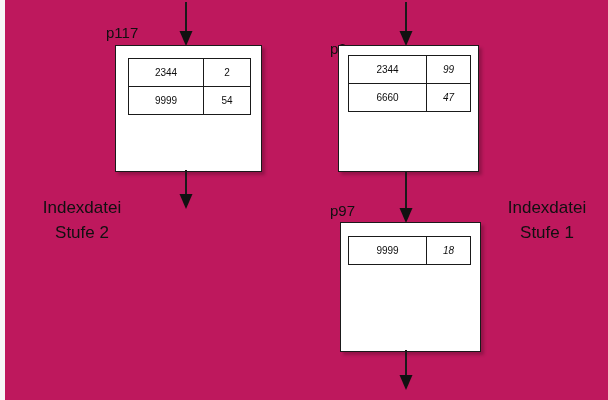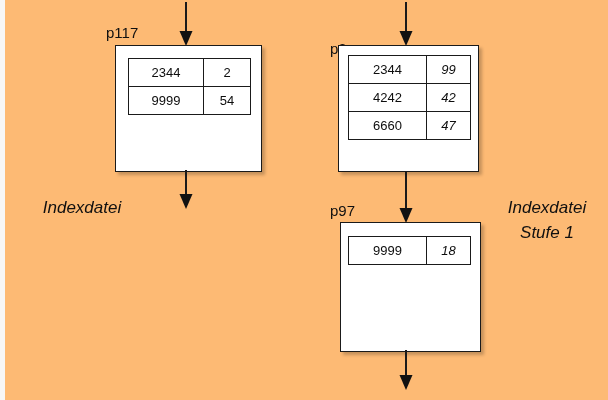--- a/index.html
+++ b/index.html
@@ -11,21 +11,21 @@
     width: 608px;
     height: 400px;
     background: #fdfdfd;
     font-family: "Liberation Sans", sans-serif;
     overflow: hidden;
   }
   #canvas {
     position: relative;
     width: 608px;
     height: 400px;
-    background: #fdba74;
+    background: #be185d;
   }
   
   .left-strip {
     position: absolute;
     left: 0;
     top: 0;
     width: 5px;
     height: 400px;
     background: #f7f7f7;
   }
@@ -53,21 +53,21 @@
   .key-table {
     position: absolute;
     border-collapse: collapse;
     background: #ffffff;
     box-sizing: border-box;
   }
   .key-table td {
     border: 1.4px solid #1a1a1a;
     text-align: center;
     font-family: "Liberation Sans", sans-serif;
-    font-size: 13px;
+    font-size: 10px;
     color: #0d0d0d;
     padding: 0;
     height: 27px;
     line-height: 27px;
     white-space: nowrap;
   }
   .key-table td.col-key   { width: 74px; }
   .key-table td.col-val   { width: 46px; }
   .key-table.wide td.col-key { width: 77px; }
   .key-table.wide td.col-val { width: 43px; font-style: italic; }
@@ -80,21 +80,20 @@
 
   
   .caption {
     position: absolute;
     text-align: center;
     font-family: "Liberation Sans", sans-serif;
     font-size: 17px;
     color: #101010;
     line-height: 1.45;
     white-space: nowrap;
-    font-style: italic;
   }
   .caption .line { display: block; }
 </style>
 </head>
 <body>
 
 <div id="canvas">
 
   <div class="left-strip"></div>
 
@@ -134,24 +133,20 @@
 
   <div class="page-box" style="left:338px; top:45px; width:141px; height:127px;"></div>
 
   <table class="key-table wide" style="left:348px; top:55px;">
     <tbody>
       <tr>
         <td class="col-key">2344</td>
         <td class="col-val">99</td>
       </tr>
       <tr>
-        <td class="col-key">4242</td>
-        <td class="col-val">42</td>
-      </tr>
-      <tr>
         <td class="col-key">6660</td>
         <td class="col-val">47</td>
       </tr>
     </tbody>
   </table>
 
   <svg class="arrow" style="left:390px; top:171px;" width="32" height="54" viewBox="0 0 32 54">
     <line x1="16" y1="0" x2="16" y2="41" stroke="#1a1a1a" stroke-width="2"></line>
     <polygon points="16,52 9.5,37 22.5,37" fill="#111111"></polygon>
   </svg>
@@ -169,20 +164,21 @@
     </tbody>
   </table>
 
   <svg class="arrow" style="left:390px; top:350px;" width="32" height="44" viewBox="0 0 32 44">
     <line x1="16" y1="0" x2="16" y2="27" stroke="#1a1a1a" stroke-width="2"></line>
     <polygon points="16,40 9.5,25 22.5,25" fill="#111111"></polygon>
   </svg>
 
   <div class="caption" style="left:12px; top:196px; width:140px;">
     <span class="line">Indexdatei</span>
+    <span class="line">Stufe 2</span>
   </div>
 
   <div class="caption" style="left:492px; top:196px; width:110px;">
     <span class="line">Indexdatei</span>
     <span class="line">Stufe 1</span>
   </div>
 
 </div>
 
 </body></html>

